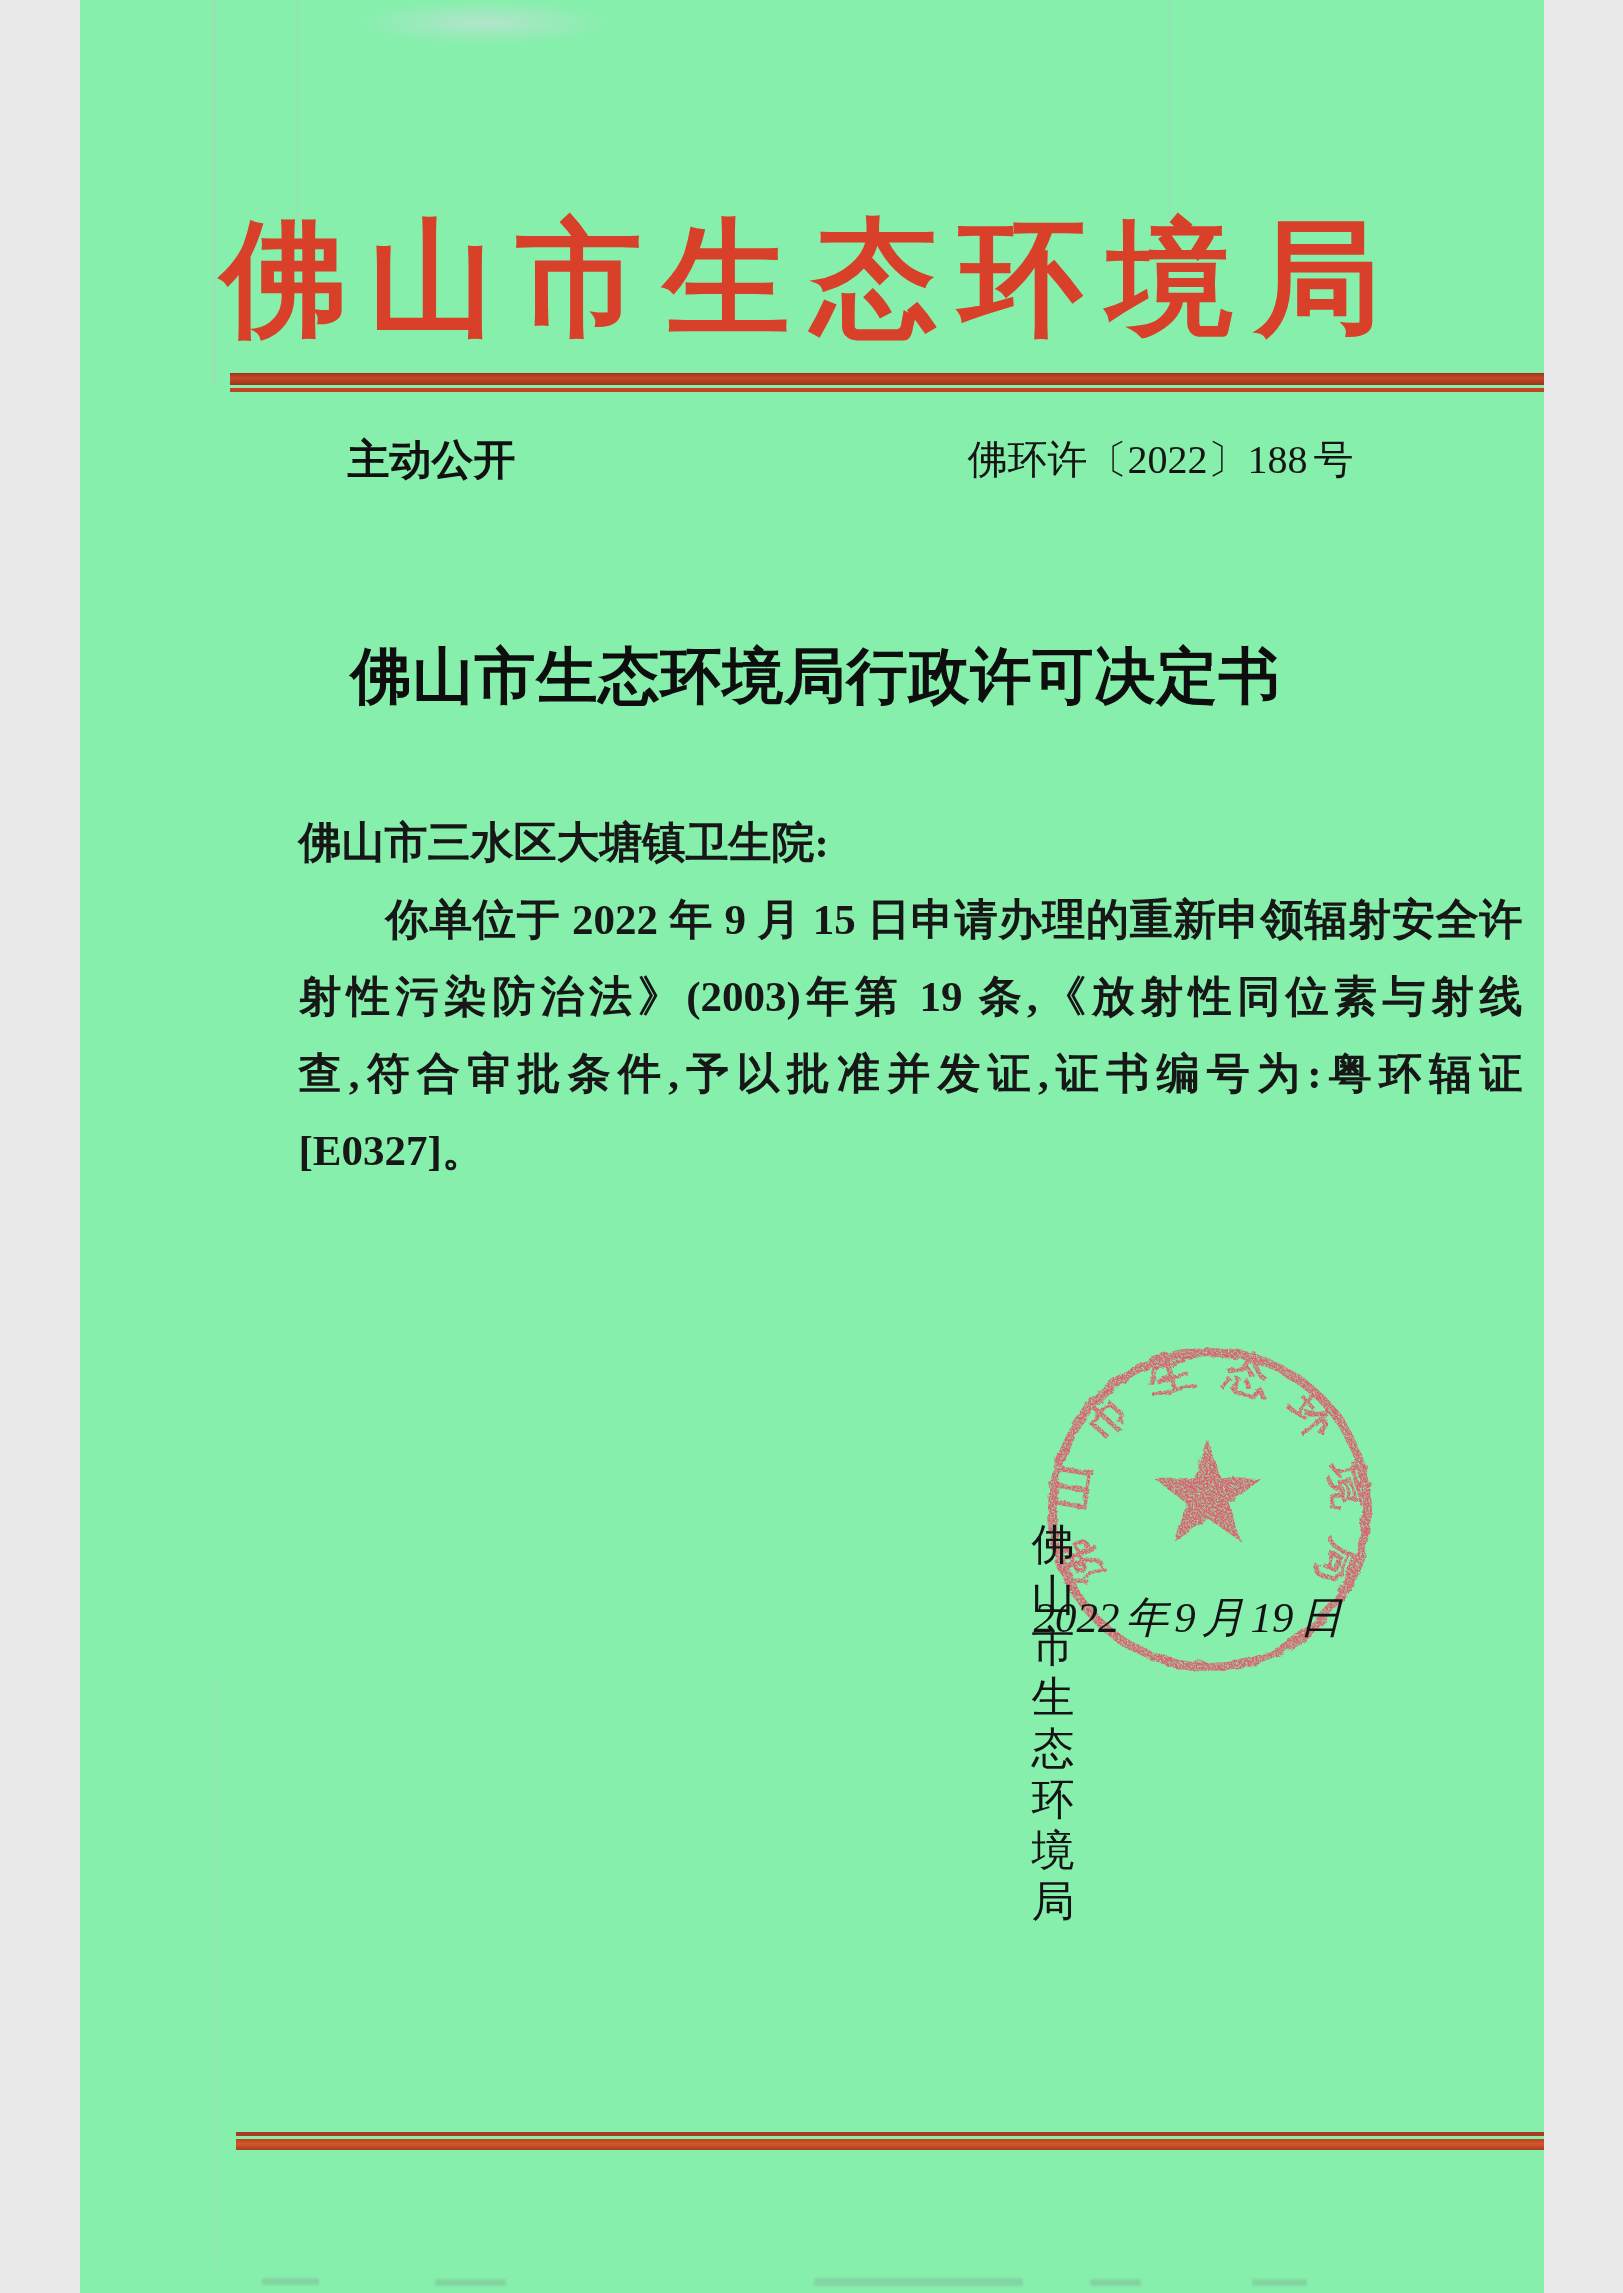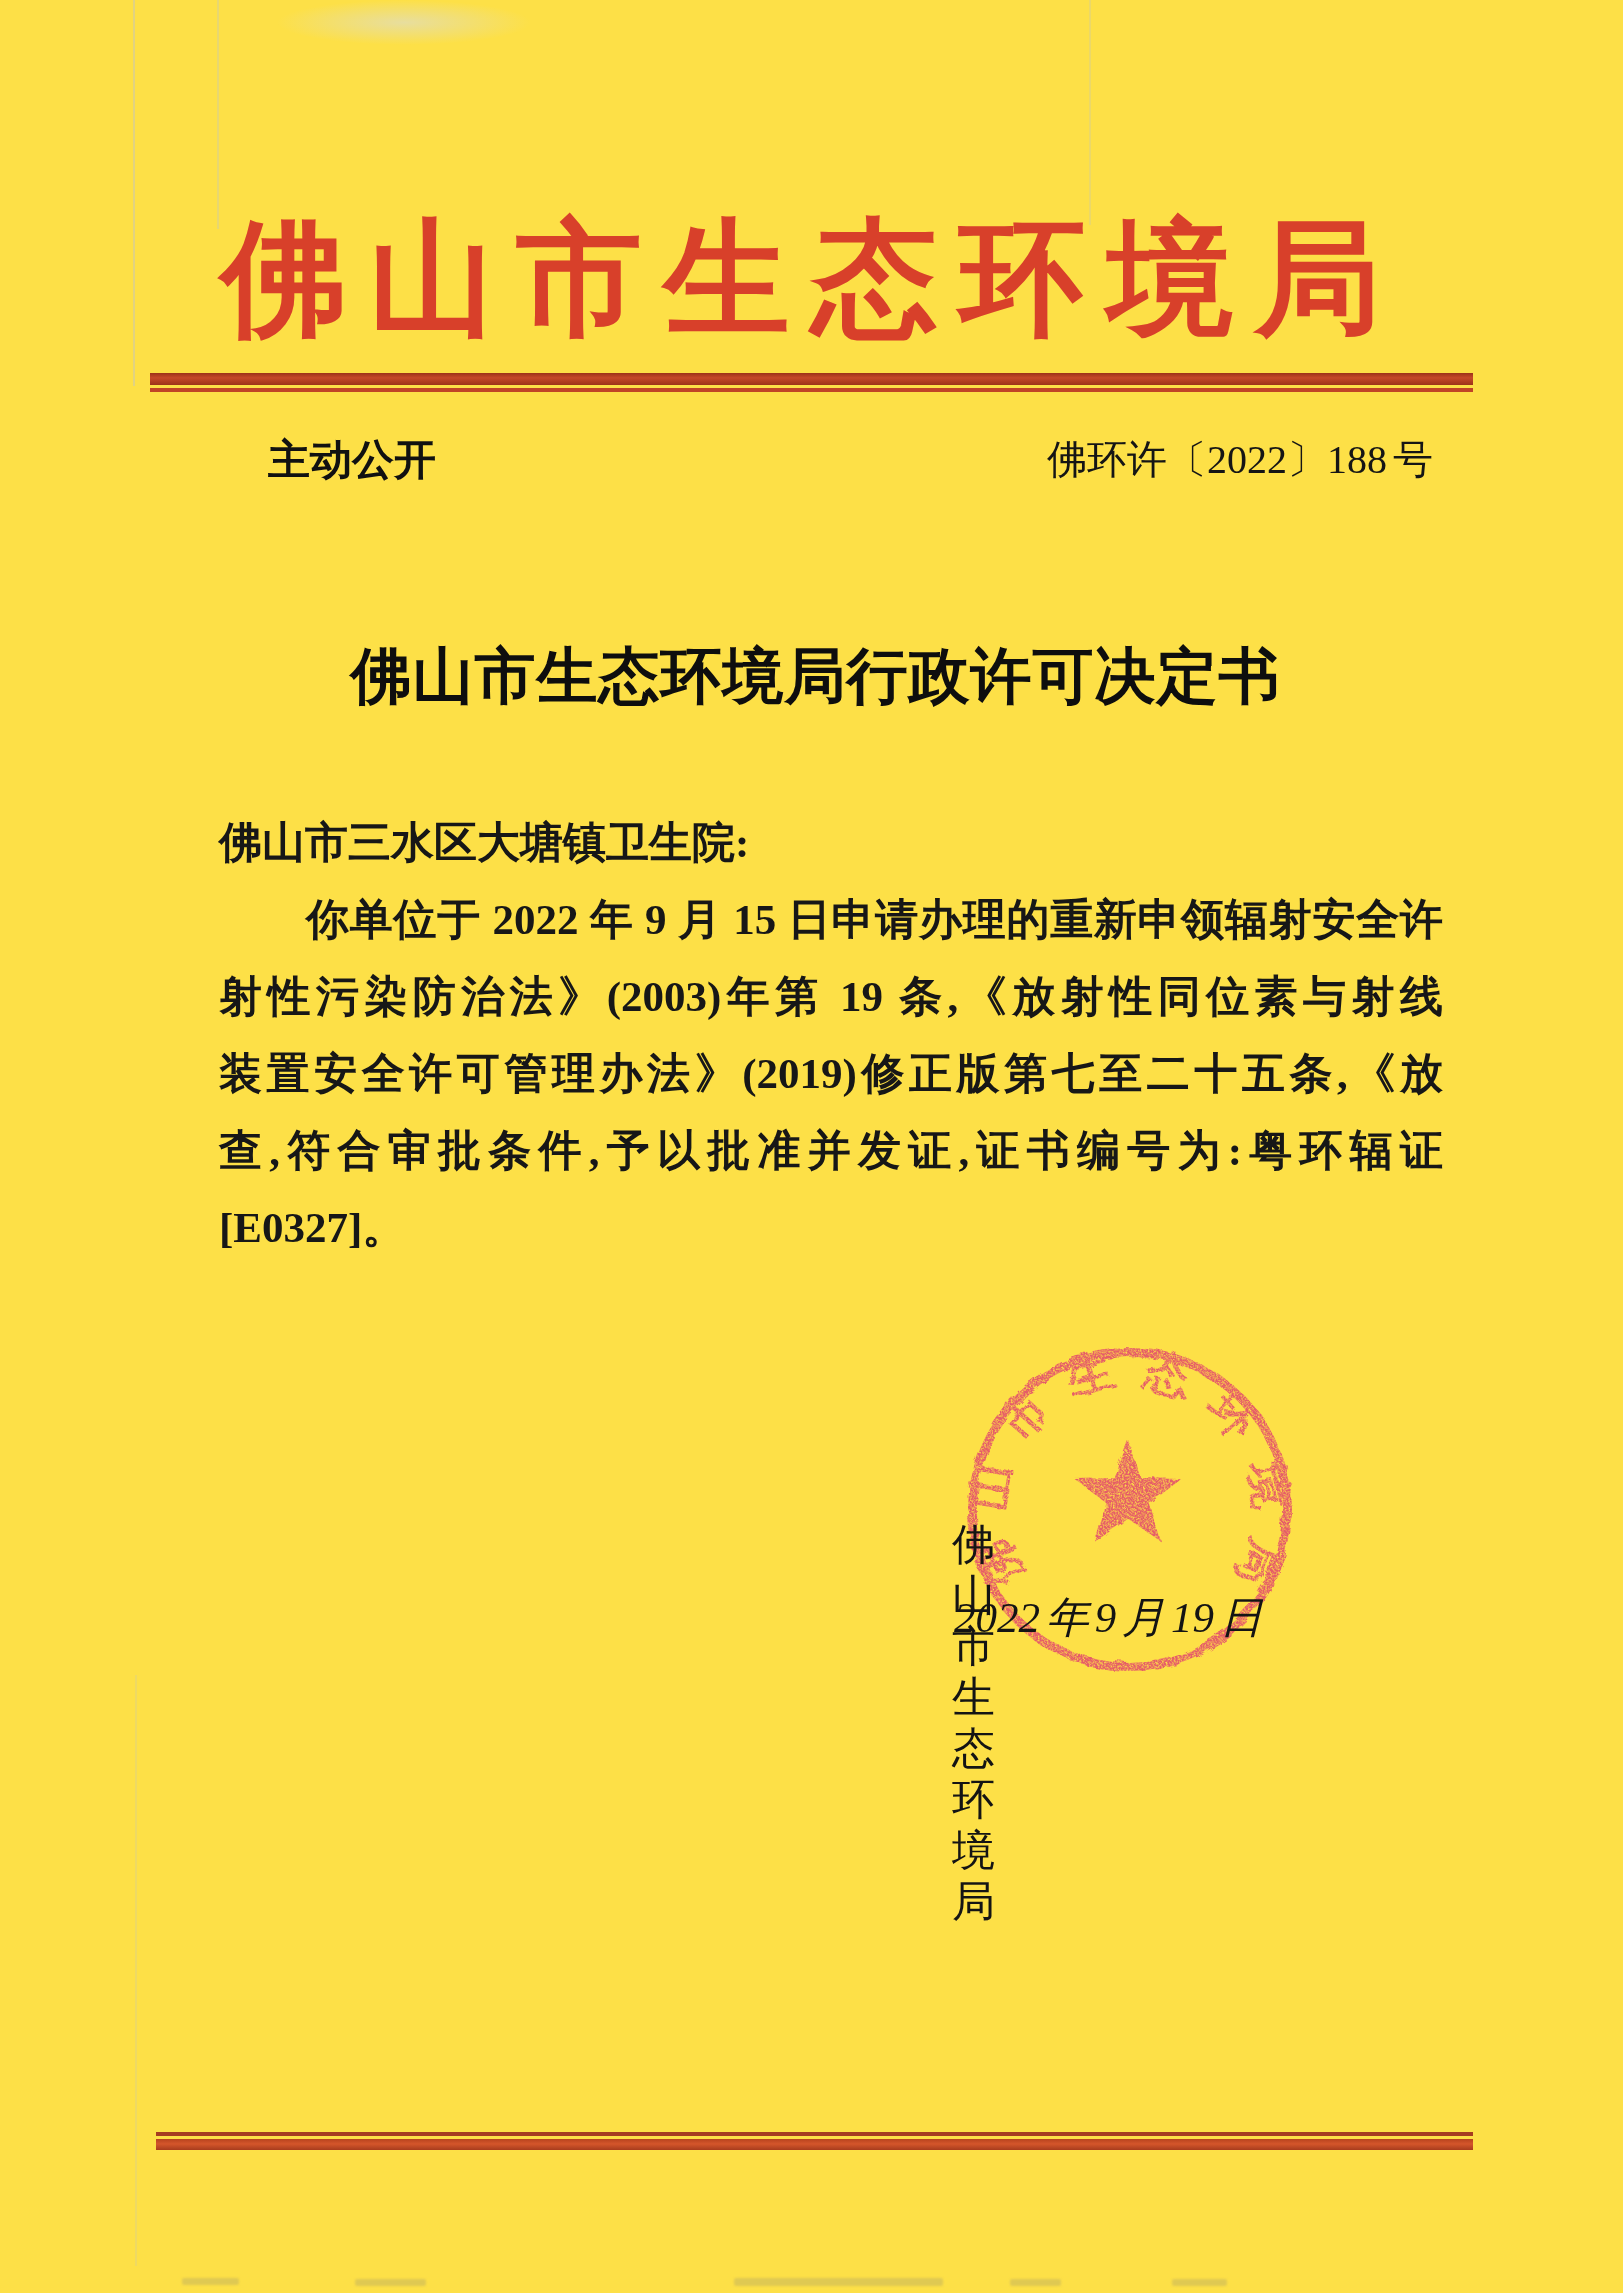--- a/index.html
+++ b/index.html
@@ -1,20 +1,20 @@
 <!DOCTYPE html>
 <html><head>
 <meta charset="utf-8">
 <style>
   html,body{margin:0;padding:0;background:#e9e9e9;}
   .page{
     position:relative;
-    width:1623px;height:2293px;
+    width:1464px;height:2293px;
     margin:0 auto;
-    background:#fde047;
+    background:#86efac;
     overflow:hidden;
     font-family:"Liberation Serif","DejaVu Serif",serif;
     color:#1b1b1b;
   }
   
   .scan-line{position:absolute;background:rgba(190,195,200,.45);}
   .scan-smudge{position:absolute;background:rgba(120,120,125,.22);filter:blur(1px);border-radius:2px;}
   .corner-wash{position:absolute;left:276px;top:0;width:256px;height:45px;
     background:radial-gradient(ellipse at center,rgba(214,220,230,.55),rgba(214,220,230,0) 70%);}
 
@@ -106,21 +106,20 @@
 
   <span class="publicity">主动公开</span>
   <span class="doc-number">佛环许〔2022〕188 号</span>
 
   <h1 class="doc-title">佛山市生态环境局行政许可决定书</h1>
 
   <div class="body-text">
     <div class="body-line">佛山市三水区大塘镇卫生院:</div>
     <div class="body-line indent fill">你单位于 2022 年 9 月 15 日申请办理的重新申领辐射安全许</div>
     <div class="body-line fill">射性污染防治法》(2003)年第 19 条,《放射性同位素与射线</div>
-    <div class="body-line fill">装置安全许可管理办法》(2019)修正版第七至二十五条,《放</div>
     <div class="body-line fill">查,符合审批条件,予以批准并发证,证书编号为:粤环辐证</div>
     <div class="body-line">[E0327]。</div>
   </div>
 
   <svg class="seal" viewBox="0 0 390 390">
     <defs>
       <filter id="sealFx" x="-15%" y="-15%" width="130%" height="130%">
         <feTurbulence type="fractalNoise" baseFrequency="0.55" numOctaves="2" seed="7" result="n"></feTurbulence>
         <feColorMatrix in="n" type="matrix" values="0 0 0 0 1  0 0 0 0 1  0 0 0 0 1  0 0 0 2.1 -0.3" result="m"></feColorMatrix>
         <feComposite in="SourceGraphic" in2="m" operator="in" result="c"></feComposite>

